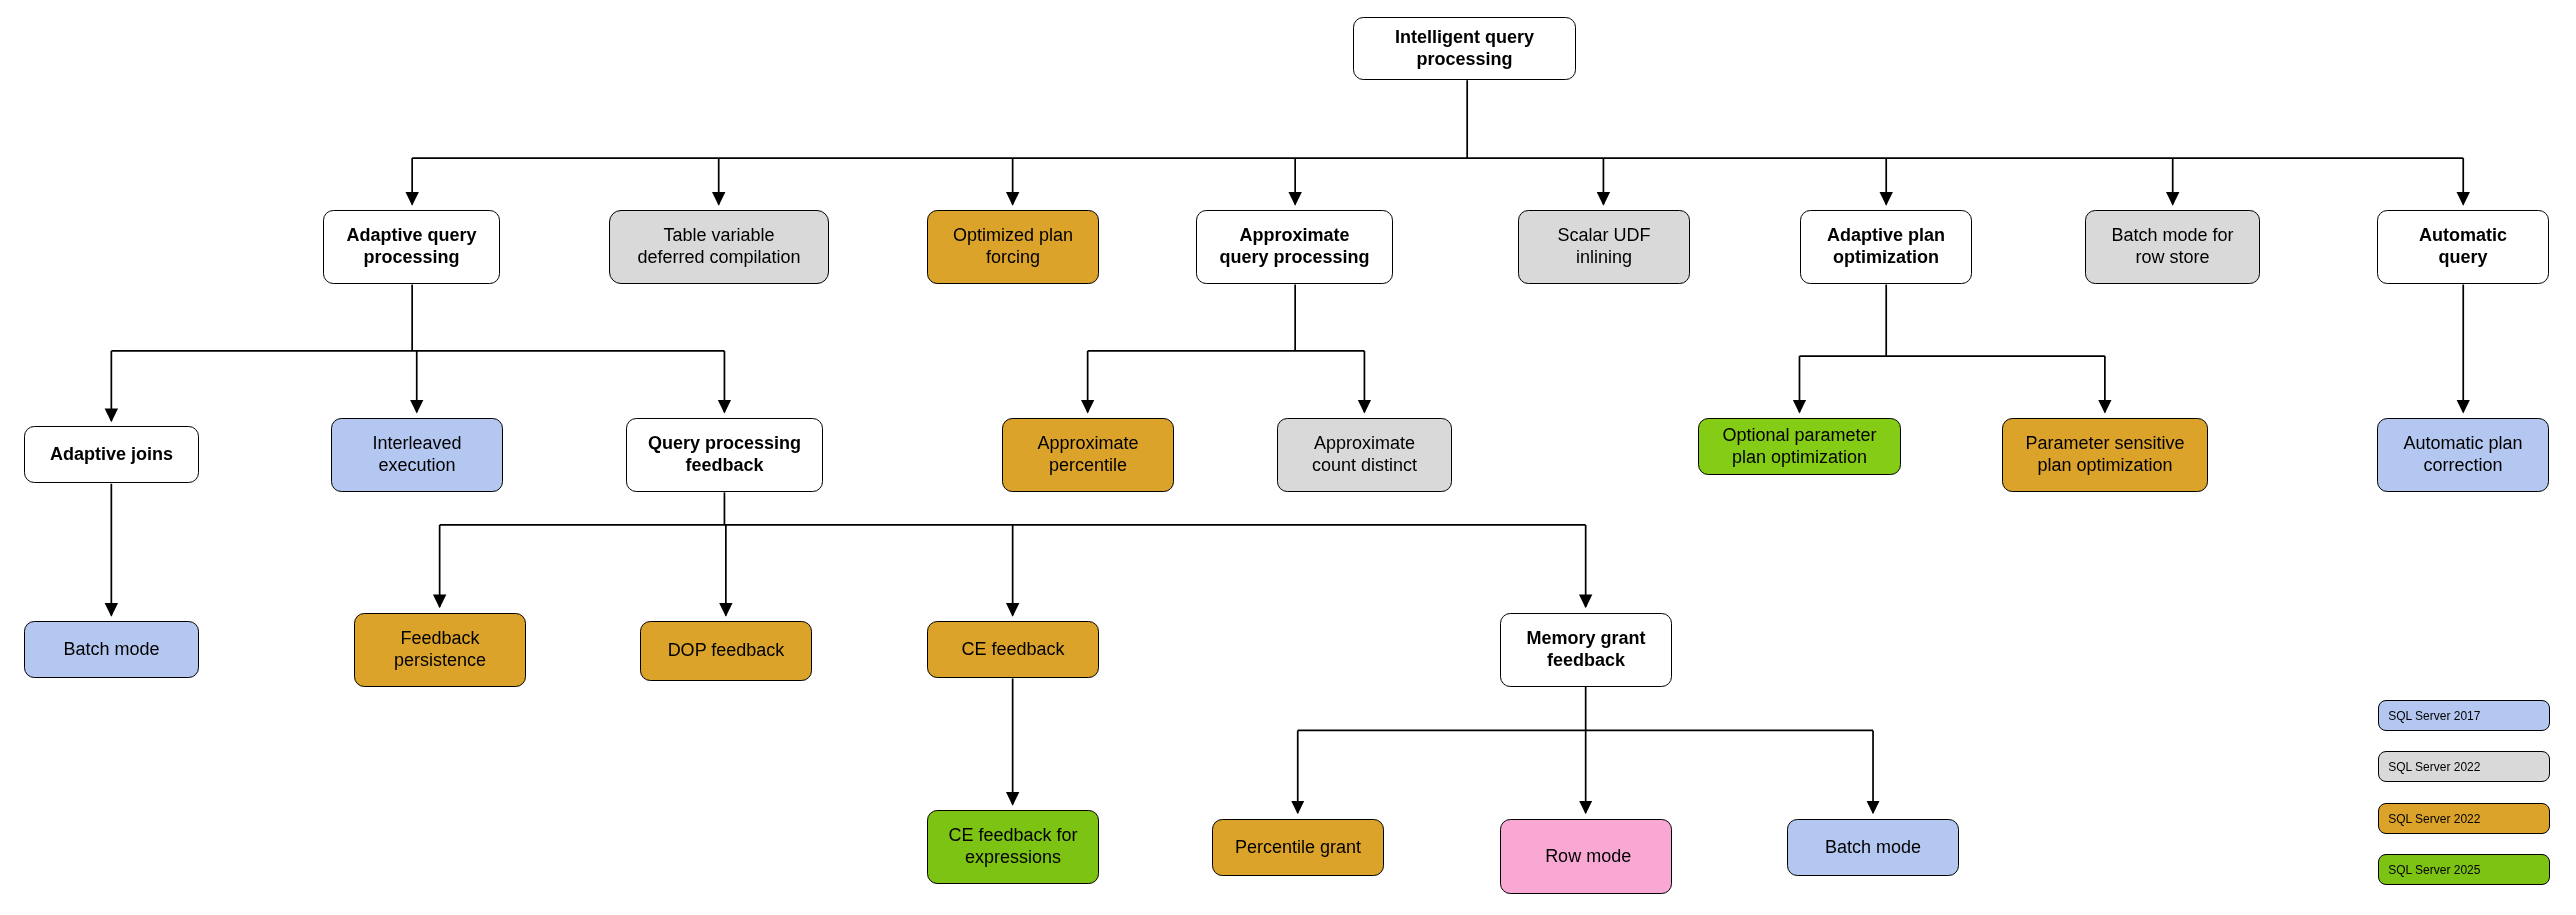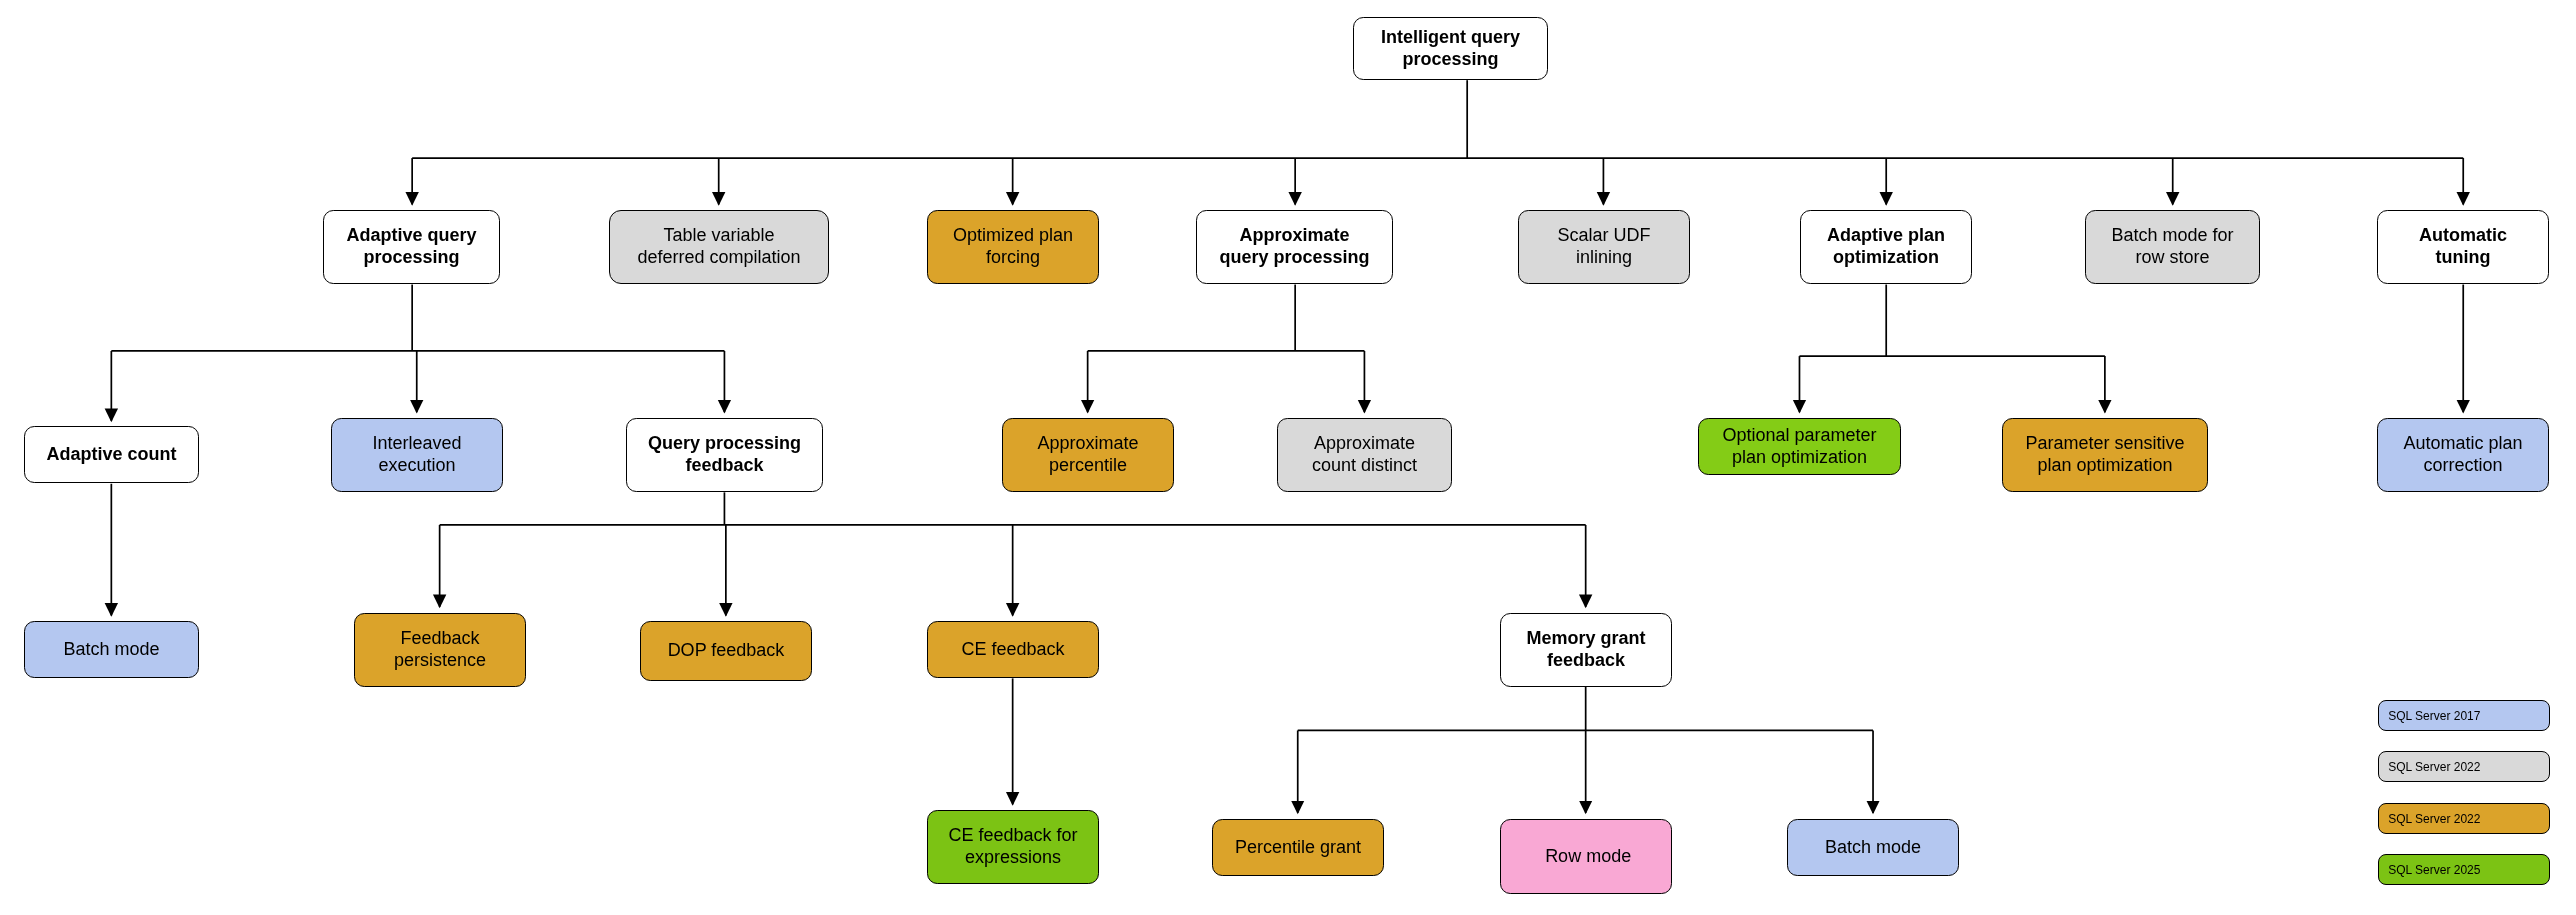--- a/index.html
+++ b/index.html
@@ -98,39 +98,39 @@
         <path d="M2770,917 L2770,1060" stroke="#000000" stroke-width="3" fill="none" marker-end="url(#arrowhead)"></path>
         <path d="M1769,1185 L1769,1405" stroke="#000000" stroke-width="3" fill="none" marker-end="url(#arrowhead)"></path>
         <path d="M2770,1200 L2770,1276" stroke="#000000" stroke-width="3" fill="none"></path>
         <path d="M2267,1276 L3272,1276" stroke="#000000" stroke-width="3" fill="none"></path>
         <path d="M2267,1276 L2267,1420" stroke="#000000" stroke-width="3" fill="none" marker-end="url(#arrowhead)"></path>
         <path d="M2770,1276 L2770,1420" stroke="#000000" stroke-width="3" fill="none" marker-end="url(#arrowhead)"></path>
         <path d="M3272,1276 L3272,1420" stroke="#000000" stroke-width="3" fill="none" marker-end="url(#arrowhead)"></path>
       </g>
   </svg>
   <div id="node-layer">
-      <div class="node bold" style="left: 1353px; top: 17px; width: 195px; height: 63px; background: rgb(255, 255, 255);">Intelligent query
+      <div class="node bold" style="left: 1353px; top: 17px; width: 223px; height: 63px; background: rgb(255, 255, 255);">Intelligent query
 processing</div>
       <div class="node bold" style="left: 323px; top: 210px; width: 177px; height: 74px; background: rgb(255, 255, 255);">Adaptive query
 processing</div>
       <div class="node" style="left: 609px; top: 210px; width: 220px; height: 74px; background: rgb(217, 217, 217); border-radius: 12px;">Table variable
 deferred compilation</div>
       <div class="node" style="left: 927px; top: 210px; width: 172px; height: 74px; background: rgb(219, 163, 42);">Optimized plan
 forcing</div>
       <div class="node bold" style="left: 1196px; top: 210px; width: 197px; height: 74px; background: rgb(255, 255, 255);">Approximate
 query processing</div>
       <div class="node" style="left: 1518px; top: 210px; width: 172px; height: 74px; background: rgb(217, 217, 217);">Scalar UDF
 inlining</div>
       <div class="node bold" style="left: 1800px; top: 210px; width: 172px; height: 74px; background: rgb(255, 255, 255);">Adaptive plan
 optimization</div>
       <div class="node" style="left: 2085px; top: 210px; width: 175px; height: 74px; background: rgb(217, 217, 217);">Batch mode for
 row store</div>
       <div class="node bold" style="left: 2377px; top: 210px; width: 172px; height: 74px; background: rgb(255, 255, 255);">Automatic
-tuning</div>
-      <div class="node bold" style="left: 24px; top: 426px; width: 175px; height: 57px; background: rgb(255, 255, 255);">Adaptive count</div>
+query</div>
+      <div class="node bold" style="left: 24px; top: 426px; width: 175px; height: 57px; background: rgb(255, 255, 255);">Adaptive joins</div>
       <div class="node" style="left: 331px; top: 418px; width: 172px; height: 74px; background: rgb(180, 199, 240);">Interleaved
 execution</div>
       <div class="node bold" style="left: 626px; top: 418px; width: 197px; height: 74px; background: rgb(255, 255, 255);">Query processing
 feedback</div>
       <div class="node" style="left: 1002px; top: 418px; width: 172px; height: 74px; background: rgb(219, 163, 42);">Approximate
 percentile</div>
       <div class="node" style="left: 1277px; top: 418px; width: 175px; height: 74px; background: rgb(217, 217, 217);">Approximate
 count distinct</div>
       <div class="node" style="left: 1698px; top: 418px; width: 203px; height: 57px; background: #84cc16;">Optional parameter
 plan optimization</div>

